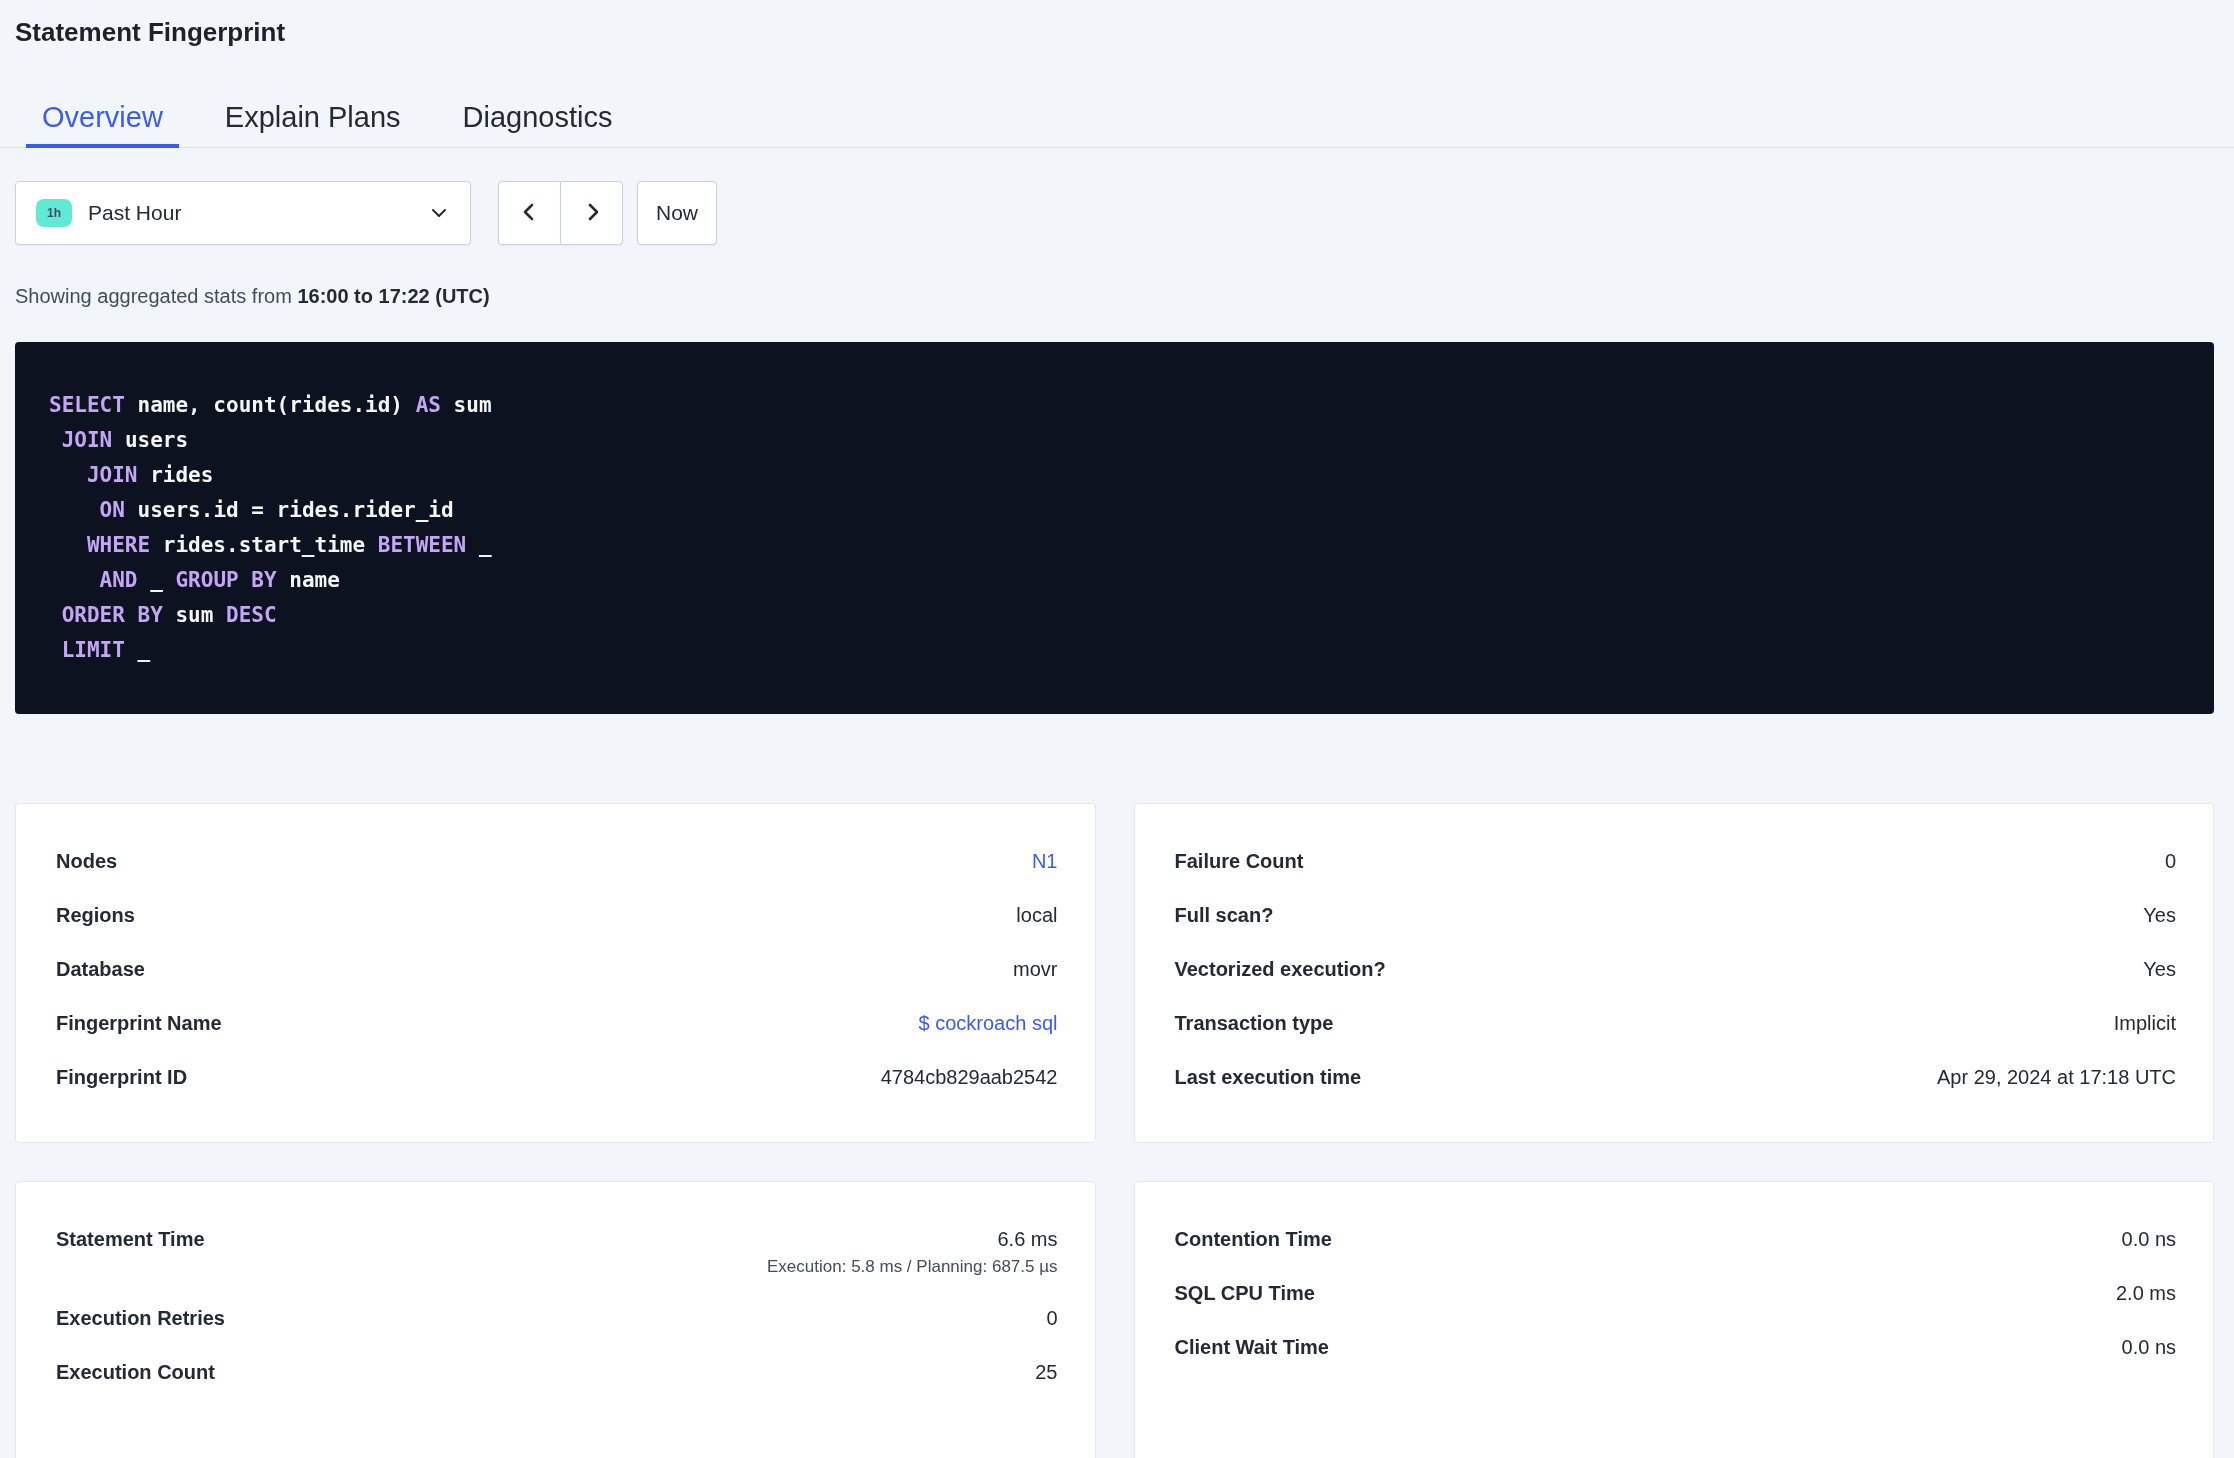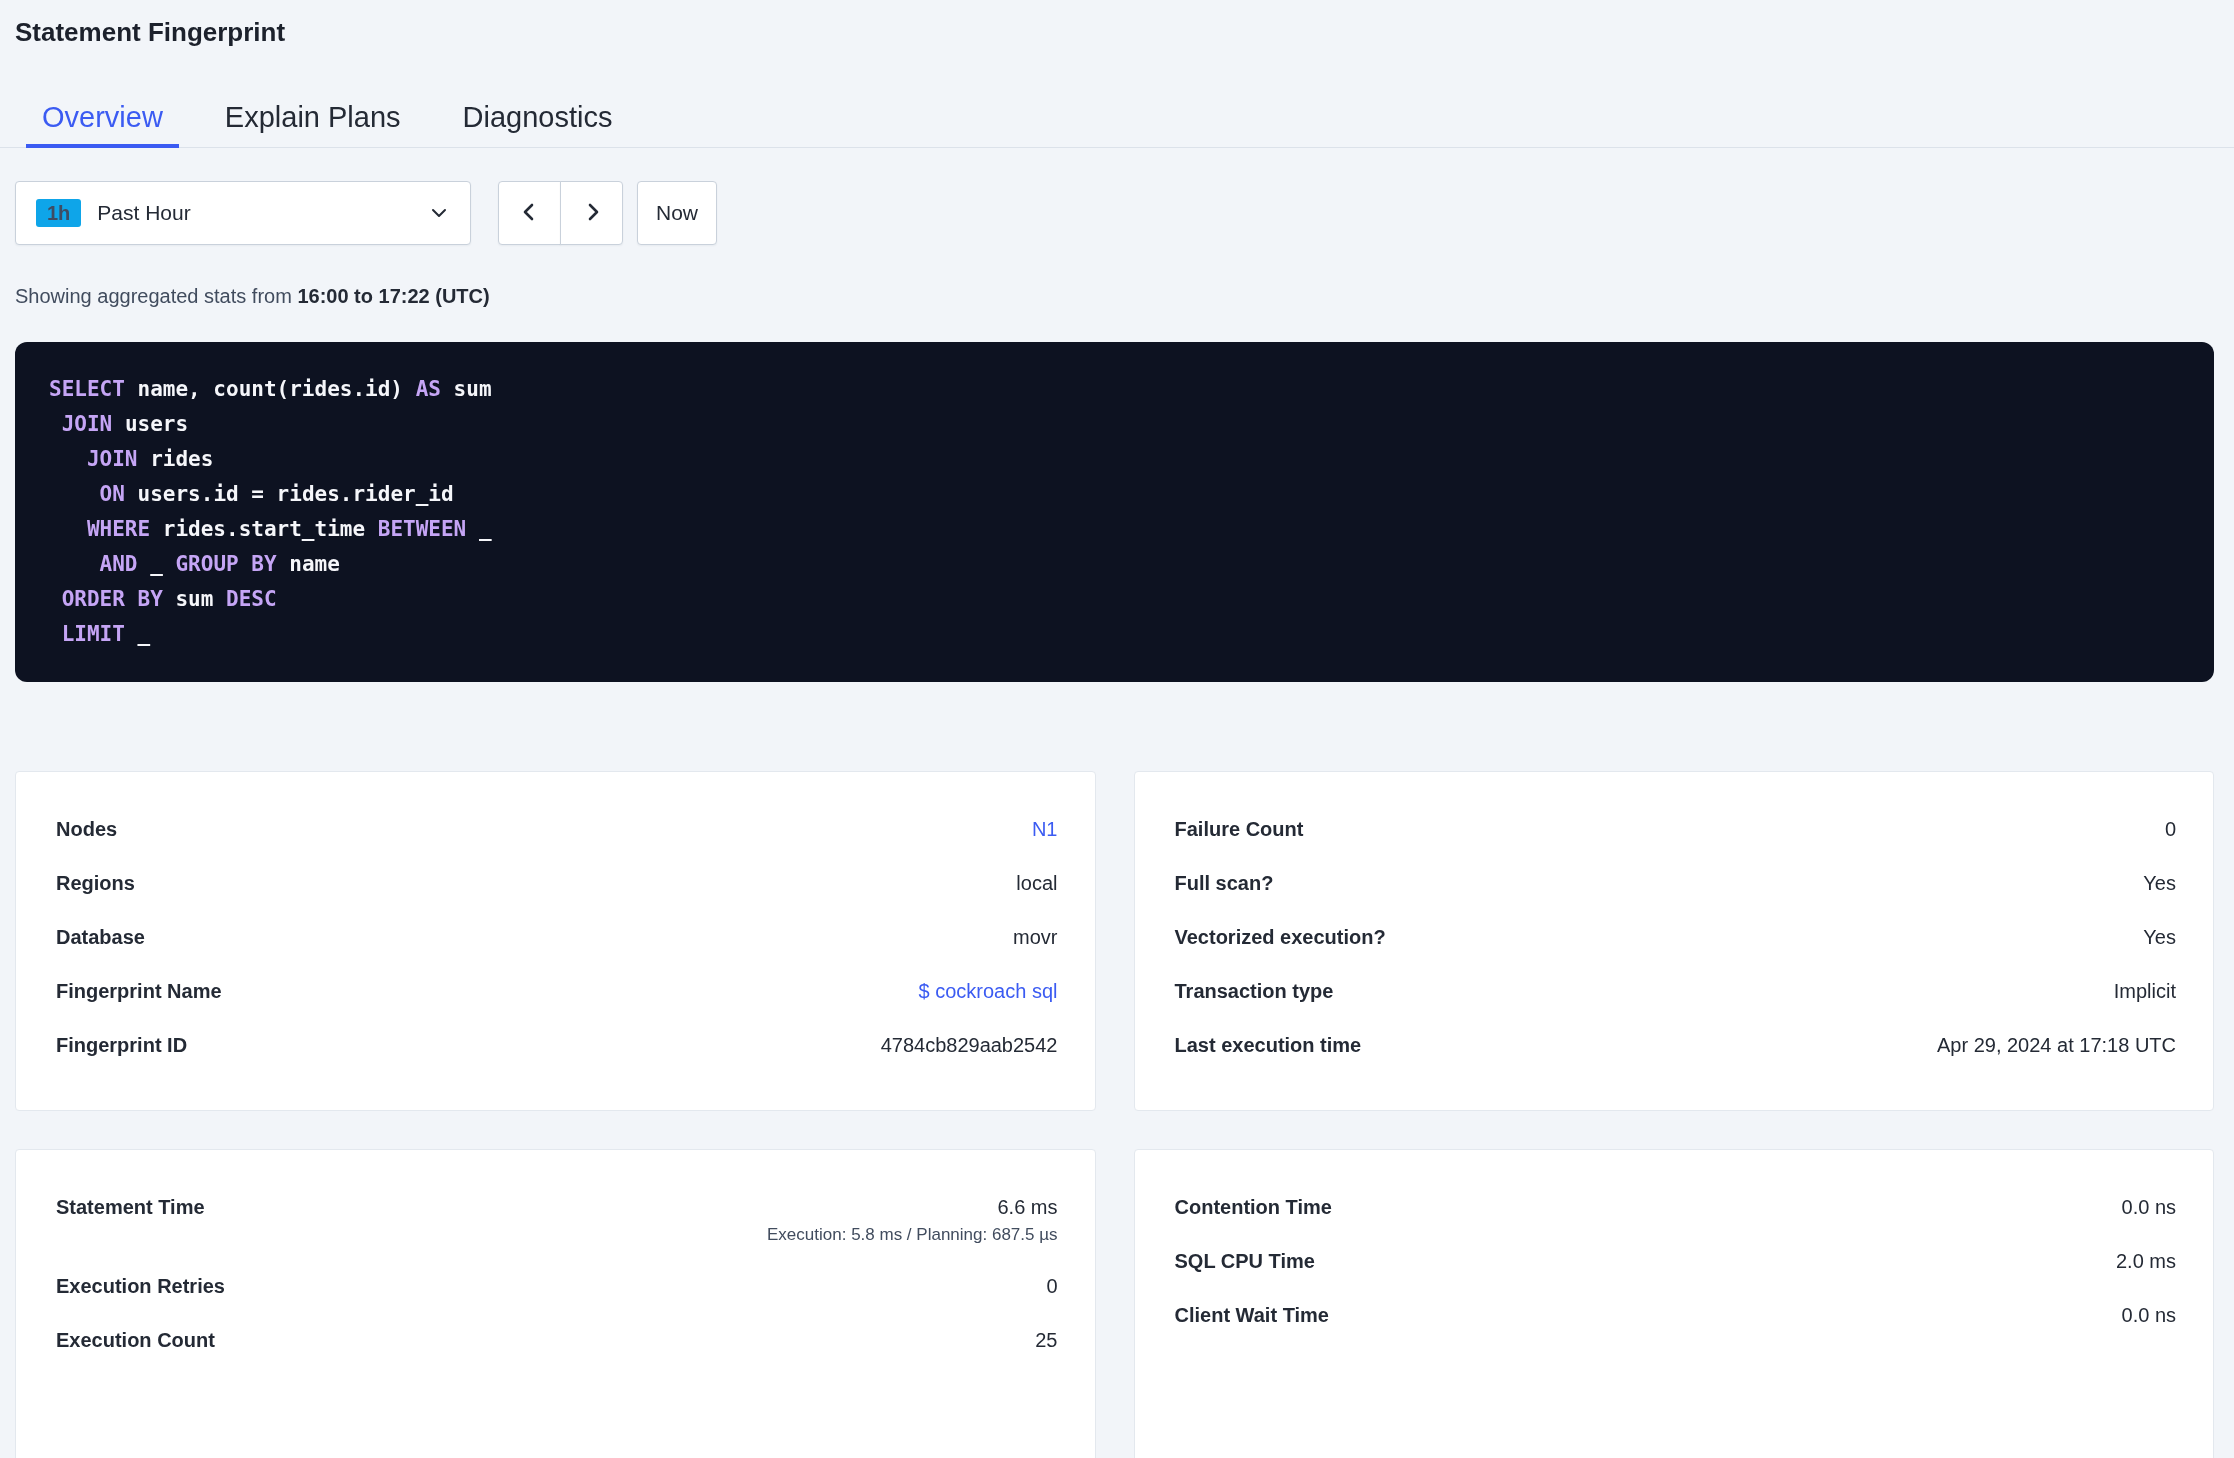--- a/index.html
+++ b/index.html
@@ -36,37 +36,37 @@
   .toolbar{display:flex;align-items:center;margin-top:33px;height:64px;}
   .btn{
     background:#ffffff;border:1px solid #c9d1db;border-radius:4px;
     font-family:"Liberation Sans",sans-serif;color:var(--text-dark);
     box-shadow:0 1px 2px rgba(20,30,50,0.05);cursor:pointer;padding:0;
   }
   .time-dropdown{
     width:456px;height:64px;display:flex;align-items:center;padding:0 20px;
   }
   .interval-badge{
-    background:#0ea5e9;color:#3e4c63;font-size:20px;font-weight:700;
-    padding:6px 11px;border-radius:3px;line-height:16px;
+    background:#5eead4;color:#3e4c63;font-size:12px;font-weight:700;
+    padding:6px 11px;border-radius:8px;line-height:16px;
   }
   .interval-label{font-size:21px;margin-left:16px;}
   .chev{margin-left:auto;display:flex;align-items:center;}
   .arrow-group{display:flex;margin-left:27px;}
   .arrow-btn{width:63px;height:64px;display:flex;align-items:center;justify-content:center;}
   .arrow-btn.left{border-radius:4px 0 0 4px;}
   .arrow-btn.right{border-radius:0 4px 4px 0;margin-left:-1px;}
   .now-btn{height:64px;margin-left:14px;padding:0 18px;font-size:21px;}
 
   .stats-caption{margin:40px 0 0;font-size:20px;line-height:22px;color:#414c5e;}
   .stats-caption .bold{font-weight:700;color:var(--text-dark);}
 
   .code-block{
-    margin-top:35px;background:var(--code-bg);border-radius:12px;
-    padding:30px 34px;color:var(--code-text);
+    margin-top:35px;background:var(--code-bg);border-radius:4px;
+    padding:46px 34px;color:var(--code-text);
     font-family:"DejaVu Sans Mono","Liberation Mono",monospace;
     font-size:21px;line-height:35px;font-weight:700;
   }
   .code-line{white-space:pre;}
   .kw{color:var(--code-keyword);}
 
   .cards-grid{display:grid;grid-template-columns:1fr 1fr;gap:38px;margin-top:89px;}
   .cards-grid.second{margin-top:38px;}
   .card{
     background:#ffffff;border:1px solid var(--card-border);border-radius:4px;

